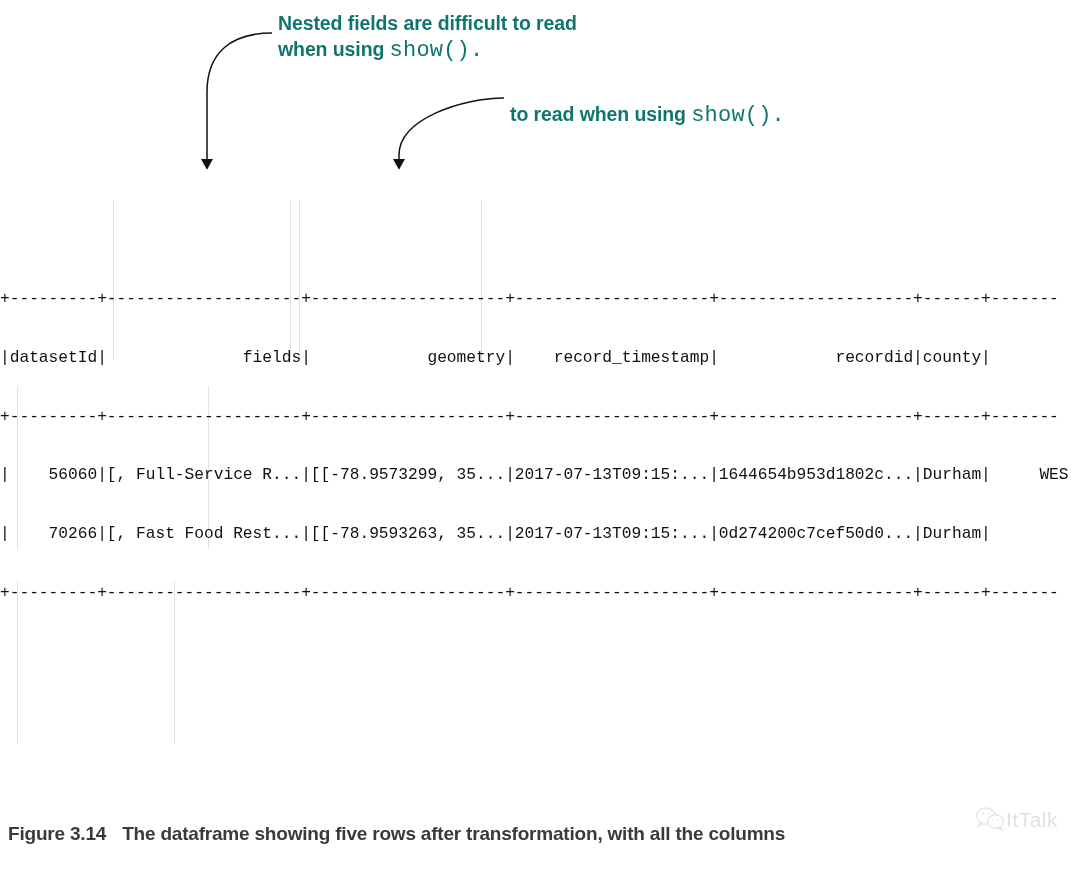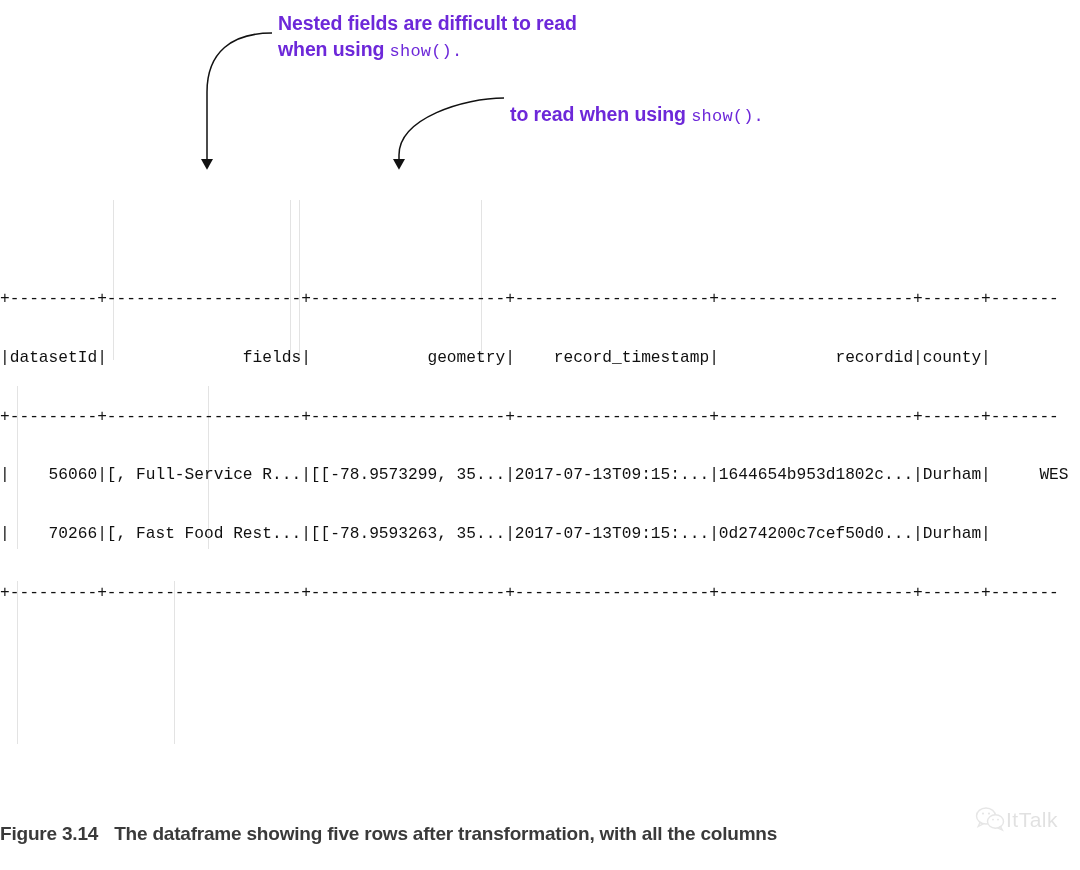--- a/index.html
+++ b/index.html
@@ -17,28 +17,28 @@
     color: #111111;
   }
 
   
   .callout {
     position: absolute;
     font-family: "Liberation Sans", sans-serif;
     font-weight: bold;
     font-size: 19.5px;
     line-height: 26px;
-    color: #6d28d9;
+    color: #0f766e;
     letter-spacing: -0.1px;
     white-space: nowrap;
   }
   .callout .mono {
     font-family: "Liberation Mono", "DejaVu Sans Mono", monospace;
     font-weight: normal;
-    font-size: 17px;
+    font-size: 22px;
     letter-spacing: 0.2px;
   }
   #callout-nested { left: 278px; top: 10px; }
   #callout-array  { left: 510px; top: 75px; }
 
   .arrow-layer {
     position: absolute;
     left: 0; top: 0;
     width: 1080px; height: 870px;
     pointer-events: none;
@@ -81,20 +81,21 @@
   #caption {
     position: absolute;
     left: 0px;
     top: 823px;
     font-family: "Liberation Sans", sans-serif;
     font-weight: bold;
     font-size: 19px;
     color: #3a3a3a;
     white-space: nowrap;
     letter-spacing: -0.2px;
+    padding-left: 8px;
   }
   #caption .fignum { margin-right: 16px; }
 
   
   #watermark {
     position: absolute;
     right: 22px;
     top: 806px;
     display: flex;
     align-items: flex-end;

